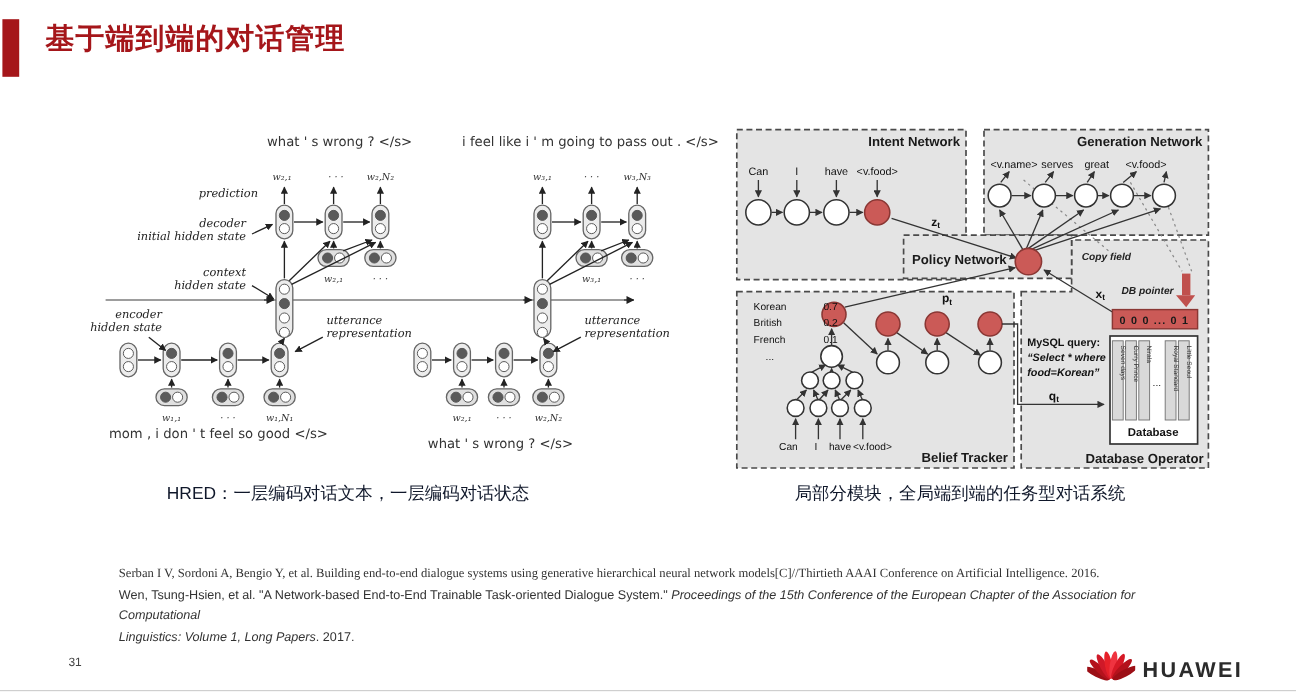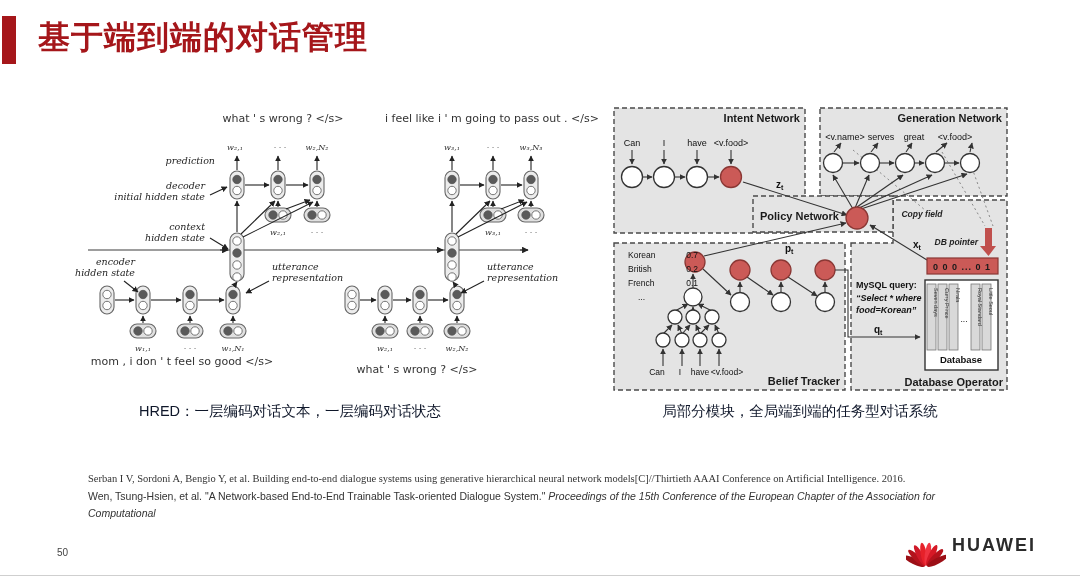--- a/index.html
+++ b/index.html
@@ -1,29 +1,29 @@
 <!DOCTYPE html>
 <html><head>
 <meta charset="utf-8">
 <style>
   *{margin:0;padding:0;box-sizing:border-box}
   html,body{width:1080px;height:580px}
   body{position:relative;background:#fff;font-family:"Liberation Sans",sans-serif;overflow:hidden}
   .titlebar-accent{position:absolute;left:2px;top:16px;width:14px;height:48px;background:#a5161a}
-  .page-title{position:absolute;left:38px;top:16px;font-size:32px;font-weight:800;color:#a5161a;letter-spacing:1px}
+  .page-title{position:absolute;left:38px;top:16px;font-size:24px;font-weight:800;color:#a5161a;letter-spacing:1px}
   svg{position:absolute}
   .cap{position:absolute;top:402px;font-size:14.5px;color:#0f172a;text-align:center;font-weight:400}
   .cap-left{left:60px;width:460px}
   .cap-right{left:598px;width:404px}
-  .refs{position:absolute;left:88px;top:470px;width:915px;font-size:10.5px;color:#333;line-height:17.5px}
+  .refs{position:absolute;left:99px;top:470px;width:915px;font-size:10.5px;color:#333;line-height:17.5px}
   .refs .l1{font-family:"Liberation Serif",serif}
   .refs .l23{font-family:"Liberation Sans",sans-serif}
   .refs .it{font-style:italic}
   .pagenum{position:absolute;left:57px;top:547px;font-size:10px;color:#444}
-  .logo{position:absolute;left:906px;top:535px;display:flex;align-items:flex-start;gap:6px}
+  .logo{position:absolute;left:906px;top:535px;display:flex;align-items:flex-end;gap:6px}
   .logo .word{font-size:18px;font-weight:700;color:#2b2b2b;letter-spacing:2px}
   .bottomline{position:absolute;left:0;right:0;top:575px;height:1px;background:#cfcfcf}
 
   
   .sent{font-size:11px;fill:#333;font-family:"DejaVu Sans",sans-serif}
   .lab{font-style:italic;font-size:9.5px;fill:#222;font-family:"DejaVu Serif",serif}
   .wl{font-style:italic;font-size:8px;fill:#333;font-family:"DejaVu Serif",serif}
   .pill{fill:#ececec;stroke:#666;stroke-width:1.1}
   .pill-e{fill:#e0e0e0;stroke:#666;stroke-width:1.1}
   .cd{fill:#5a5a5a;stroke:#555;stroke-width:.8}
@@ -370,23 +370,24 @@
   <text class="col" transform="translate(379,190) rotate(90)">Little Seoul</text>
   <text class="dbl" x="351" y="265" text-anchor="middle">Database</text>
 </svg>
 
 <div class="cap cap-left">HRED：一层编码对话文本，一层编码对话状态</div>
 <div class="cap cap-right">局部分模块，全局端到端的任务型对话系统</div>
 
 <div class="refs">
   <div class="l1">Serban I V, Sordoni A, Bengio Y, et al. Building end-to-end dialogue systems using generative hierarchical neural network models[C]//Thirtieth AAAI Conference on Artificial Intelligence. 2016.</div>
   <div class="l23"><span>Wen, Tsung-Hsien, et al. "A Network-based End-to-End Trainable Task-oriented Dialogue System." </span><span class="it">Proceedings of the 15th Conference of the European Chapter of the Association for Computational</span></div>
+  <div class="l23"><span class="it">Linguistics: Volume 1, Long Papers</span><span>. 2017.</span></div>
 </div>
 
-<div class="pagenum">50</div>
+<div class="pagenum">31</div>
 
 <div class="logo">
   <svg style="position:static" width="40" height="34" viewBox="0 0 40 34">
     <g transform="translate(20,32)">
       <ellipse cx="0" cy="-13" rx="3" ry="11.5" transform="rotate(-64)" fill="#9c0f16"></ellipse>
       <ellipse cx="0" cy="-13" rx="3" ry="11.5" transform="rotate(-46)" fill="#b4121c"></ellipse>
       <ellipse cx="0" cy="-13" rx="3" ry="11.5" transform="rotate(-28)" fill="#cf1928"></ellipse>
       <ellipse cx="0" cy="-13" rx="3" ry="11.5" transform="rotate(-10)" fill="#e62129"></ellipse>
       <ellipse cx="0" cy="-13" rx="3" ry="11.5" transform="rotate(8)" fill="#ef3340"></ellipse>
       <ellipse cx="0" cy="-13" rx="3" ry="11.5" transform="rotate(26)" fill="#d61926"></ellipse>

